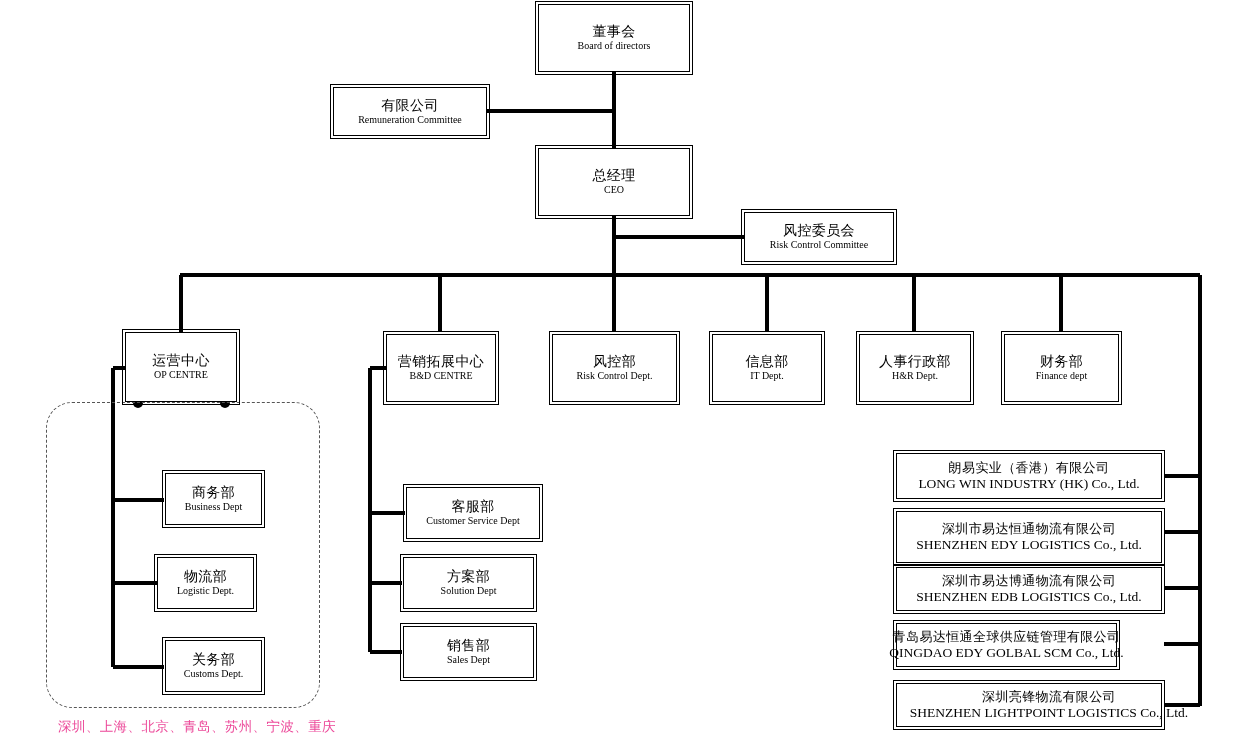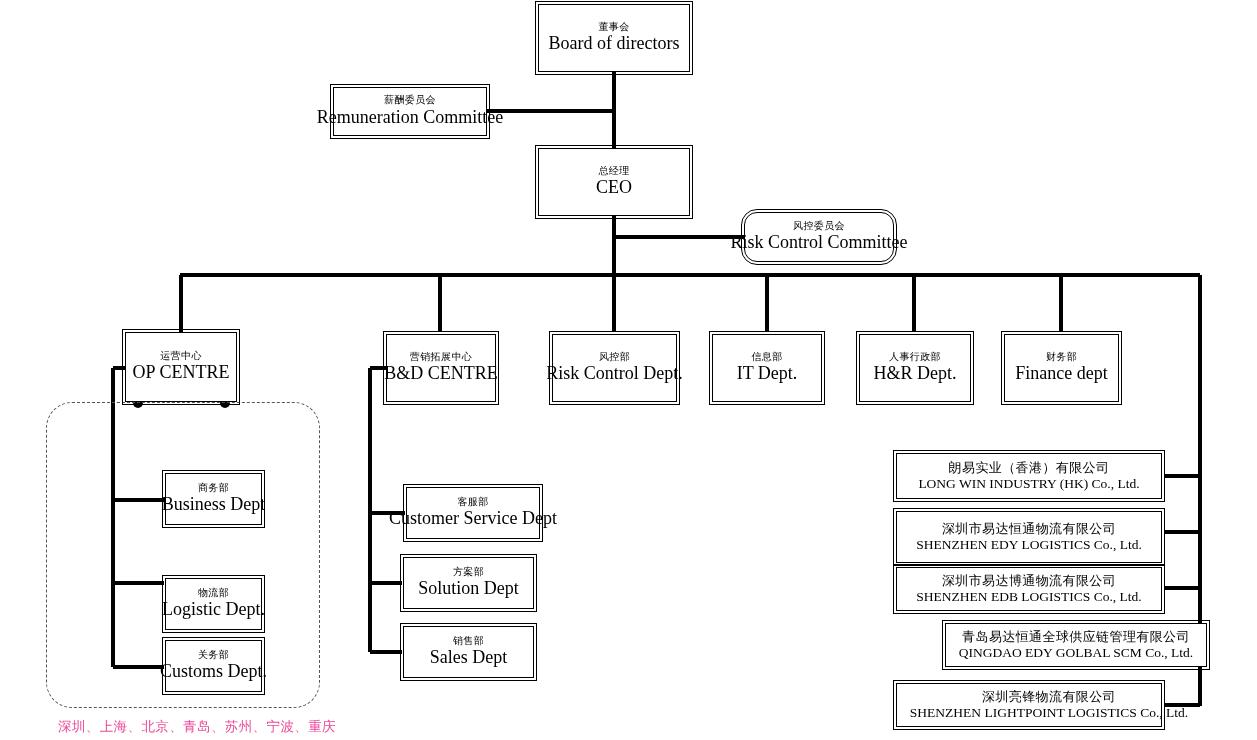--- a/index.html
+++ b/index.html
@@ -33,26 +33,26 @@
     display: flex;
     flex-direction: column;
     align-items: center;
     justify-content: center;
     text-align: center;
     line-height: 1.22;
     color: #000000;
     z-index: 3;
   }
   .node .cn {
-    font-size: 10px;
+    font-size: 14px;
     letter-spacing: 0.4px;
     white-space: nowrap;
   }
   .node .en {
-    font-size: 18px;
+    font-size: 10px;
     white-space: nowrap;
   }
   .node.sub .cn { font-size: 13px; }
   .node.sub .en { font-size: 13.5px; }
   .caption {
     position: absolute;
     font-size: 13.5px;
     color: #ec4899;
     white-space: nowrap;
     letter-spacing: 0.4px;
@@ -118,30 +118,30 @@
   </svg>
 
   <div class="region-dashed" style="left:46px; top:402px; width:274px; height:306px;"></div>
 
   <div class="node" style="left:538px; top:4px; width:152px; height:68px;">
     <span class="cn">董事会</span>
     <span class="en">Board of directors</span>
   </div>
 
   <div class="node" style="left:333px; top:87px; width:154px; height:49px;">
-    <span class="cn">薪酬委员会</span>
+    <span class="cn">有限公司</span>
     <span class="en">Remuneration Committee</span>
   </div>
 
   <div class="node" style="left:538px; top:148px; width:152px; height:68px;">
     <span class="cn">总经理</span>
     <span class="en">CEO</span>
   </div>
 
-  <div class="node" style="left:744px; top:212px; width:150px; height:50px;border-radius:13px;">
+  <div class="node" style="left:744px; top:212px; width:150px; height:50px;">
     <span class="cn">风控委员会</span>
     <span class="en">Risk Control Committee</span>
   </div>
 
   <div class="node" style="left:125px; top:332px; width:112px; height:70px;">
     <span class="cn">运营中心</span>
     <span class="en">OP CENTRE</span>
   </div>
 
   <div class="node" style="left:386px; top:334px; width:110px; height:68px;">
@@ -167,21 +167,21 @@
   <div class="node" style="left:165px; top:473px; width:97px; height:52px;">
     <span class="cn">商务部</span>
     <span class="en">Business Dept</span>
   </div>
 
   <div class="node" style="left:1004px; top:334px; width:115px; height:68px;">
     <span class="cn">财务部</span>
     <span class="en">Finance dept</span>
   </div>
 
-  <div class="node" style="left:165px; top:557px; width:97px; height:52px;margin-top:21px;">
+  <div class="node" style="left:157px; top:557px; width:97px; height:52px;">
     <span class="cn">物流部</span>
     <span class="en">Logistic Dept.</span>
   </div>
 
   <div class="node" style="left:406px; top:487px; width:134px; height:52px;">
     <span class="cn">客服部</span>
     <span class="en">Customer Service  Dept</span>
   </div>
 
   <div class="node" style="left:165px; top:640px; width:97px; height:52px;">
@@ -207,21 +207,21 @@
   <div class="node sub" style="left:896px; top:511px; width:266px; height:52px;">
     <span class="cn">深圳市易达恒通物流有限公司</span>
     <span class="en">SHENZHEN EDY LOGISTICS Co., Ltd.</span>
   </div>
 
   <div class="node sub" style="left:896px; top:567px; width:266px; height:44px;">
     <span class="cn">深圳市易达博通物流有限公司</span>
     <span class="en">SHENZHEN EDB LOGISTICS Co., Ltd.</span>
   </div>
 
-  <div class="node sub" style="left:945px; top:623px; width:262px; height:44px;text-align:right;">
+  <div class="node sub" style="left:896px; top:623px; width:221px; height:44px;text-align:right;">
     <span class="cn">青岛易达恒通全球供应链管理有限公司</span>
     <span class="en">QINGDAO EDY GOLBAL SCM Co., Ltd.</span>
   </div>
 
   <div class="node sub" style="left:896px; top:683px; width:266px; height:44px;padding-left:40px;">
     <span class="cn">深圳亮锋物流有限公司</span>
     <span class="en">SHENZHEN LIGHTPOINT LOGISTICS Co., Ltd.</span>
   </div>
 
   <div class="caption" style="left:58px; top:718px;">深圳、上海、北京、青岛、苏州、宁波、重庆</div>

